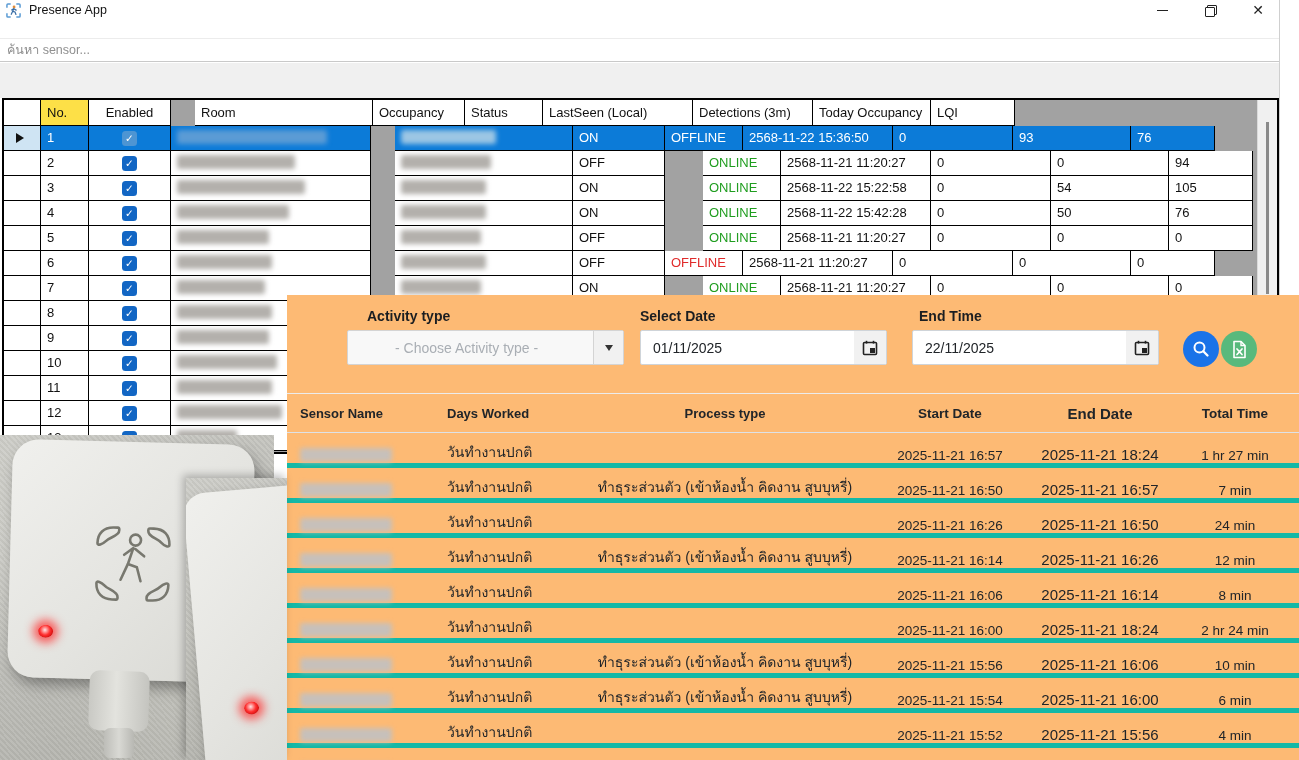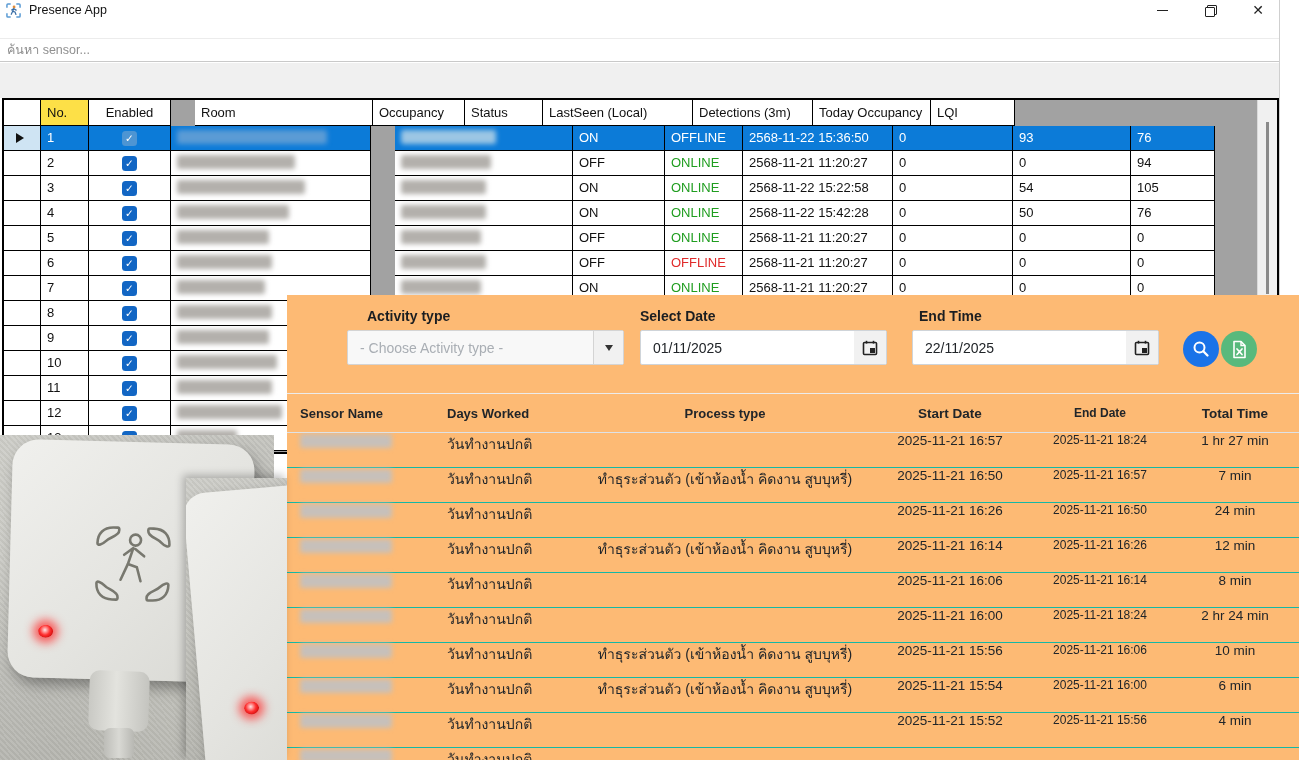--- a/index.html
+++ b/index.html
@@ -44,21 +44,21 @@
   .w-en{width:82px;padding-left:0;display:flex;align-items:center;justify-content:center;}
   .w-sn{width:200px;}
   .w-rm{width:178px;margin-left:24px;}
   .w-occ{width:92px;}
   .w-st{width:78px;}
   .w-ls{width:150px;}
   .w-det{width:120px;}
   .w-tod{width:118px;}
   .w-lqi{width:84px;}
   .hl{background:#fde047;}
-  .st-ONLINE{color:var(--online,#1f9d1f);}
+  .st-ONLINE{color:var(--online,#1f9d1f);margin-left:38px;}
   .st-OFFLINE{color:var(--offline,#e02b2b);}
   .dgv-row.selected .c{background:var(--selected-row,#0c7bd8);color:#fff;}
   .dgv-row.selected .c.w-sel{background:#cfe4f3;}
   .dgv-row.selected .st-OFFLINE{color:#fff;}
   .tri{display:none;width:0;height:0;border-left:8px solid #111;border-top:5px solid transparent;
        border-bottom:5px solid transparent;margin:7px 0 0 12px;}
   .selected .tri{display:block;}
   .cb{width:15px;height:15px;border-radius:3.5px;background:#1266c4;position:relative;flex:0 0 auto;}
   .cb::after{content:"✓";position:absolute;left:0;top:0;width:15px;height:15px;color:#fff;
              font-size:10.5px;line-height:15px;text-align:center;}
@@ -66,46 +66,46 @@
   .blur{display:inline-block;height:14px;border-radius:2px;filter:blur(2.5px);
         background:#b3b0ac;vertical-align:middle;margin-top:-3px;}
   .selected .sblur{background:#5b9bd5;}
   .selected .rblur{background:#9cc6e4;}
 
   
   .panel{position:absolute;left:287px;top:295px;width:1012px;height:465px;background:#fdba74;z-index:5;}
   .flabel{position:absolute;top:13px;font-size:14px;font-weight:bold;color:#1b1e21;}
   .fl-act{left:80px;} .fl-date{left:353px;} .fl-end{left:632px;}
   .fselect{position:absolute;left:60px;top:35px;width:277px;height:35px;background:#f8f8f8;
-           border:1px solid #d4d4d4;border-radius:2px;display:flex;align-items:center;}
+           border:1px solid #d4d4d4;border-radius:2px;display:flex;align-items:center;padding-left:35px;}
   .fselect .ph{flex:1;font-size:14px;color:#a9aeb4;padding-left:12px;}
   .fselect .arrowbox{width:30px;height:33px;border-left:1px solid #d4d4d4;background:#f1f1f1;
                      display:flex;align-items:center;justify-content:center;}
   .arrow-down{width:0;height:0;border-top:6px solid #333;border-left:4.5px solid transparent;border-right:4.5px solid transparent;}
   .finput{position:absolute;top:35px;width:247px;height:35px;background:#fff;border:1px solid #cfd4d9;
           border-radius:2px;display:flex;align-items:center;}
   .fi-date{left:353px;} .fi-end{left:625px;}
   .finput .val{flex:1;font-size:14px;color:#212529;padding-left:12px;}
   .calbox{width:32px;height:33px;background:#f1f1f1;display:flex;align-items:center;justify-content:center;}
   .roundbtn{position:absolute;top:36px;width:36px;height:36px;border-radius:50%;
             display:flex;align-items:center;justify-content:center;border:none;}
   .btn-search{left:896px;background:var(--search-button,#1a73e8);}
   .btn-excel{left:934px;background:var(--excel-button,#58b97c);}
 
   .rtable-head{position:absolute;left:0;top:98px;width:100%;height:40px;border-top:1px solid #ececec;
                border-bottom:1px solid #dee2e6;display:flex;align-items:center;
                font-size:13px;font-weight:bold;color:#212529;}
   .rtable-body{position:absolute;left:0;top:138px;width:100%;bottom:0;overflow:hidden;}
-  .rrow{display:flex;align-items:flex-start;height:35px;border-bottom:1px solid #14b8a6;
+  .rrow{display:flex;align-items:flex-end;height:35px;border-bottom:5px solid #14b8a6;
         font-size:14px;color:#212529;}
   .rc-name{width:143px;padding-left:13px;}
   .rc-days{width:145px;padding-left:17px;}
   .rc-proc{width:300px;text-align:center;}
   .rc-start{width:150px;text-align:center;font-size:13.5px;}
-  .rc-end{width:150px;text-align:center;font-size:12px;}
+  .rc-end{width:150px;text-align:center;font-size:15px;}
   .rc-total{width:120px;text-align:center;font-size:13.5px;}
   .nblur{width:92px;background:#c7c0ba;}
 
   
   .photoA,.photoB{position:absolute;overflow:hidden;
       background:
         repeating-linear-gradient(47deg, rgba(255,255,255,.05) 0 2px, rgba(0,0,0,.04) 2px 4px),
         radial-gradient(circle at 22% 28%, #d3d3cd 0%, rgba(211,211,205,0) 55%),
         radial-gradient(circle at 78% 72%, #c2c2bb 0%, rgba(194,194,187,0) 55%),
         linear-gradient(160deg,#cbcbc6,#b2b2ac);}

